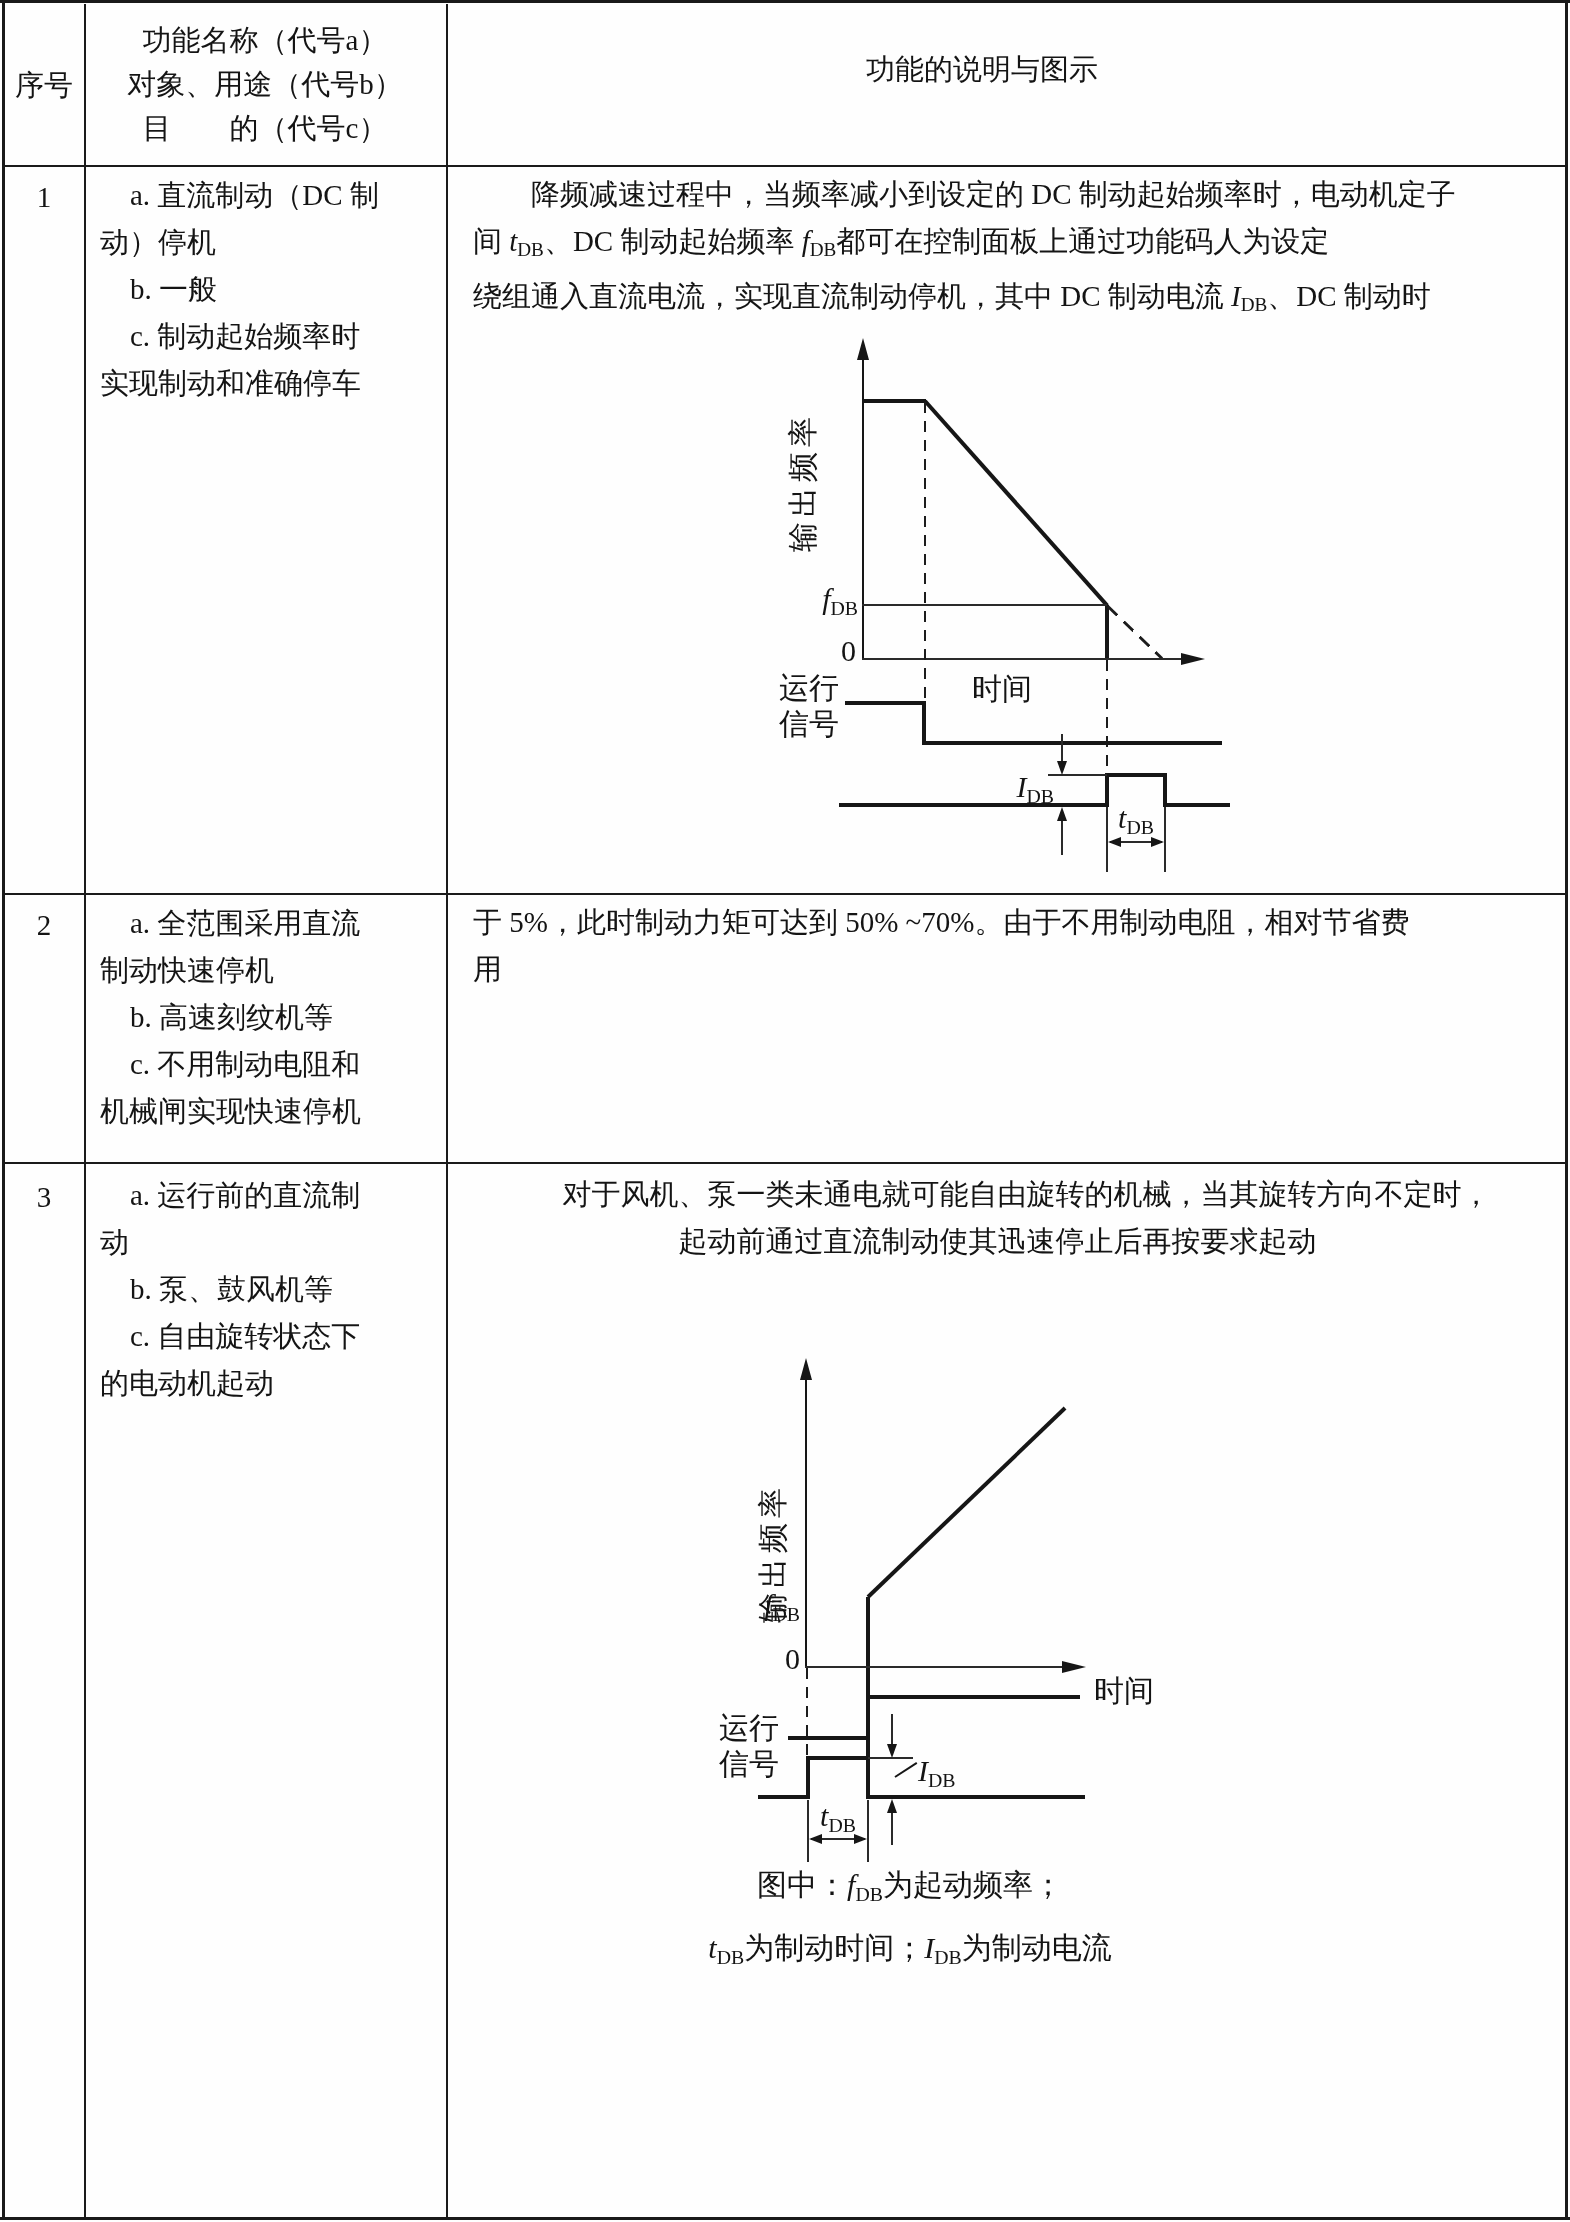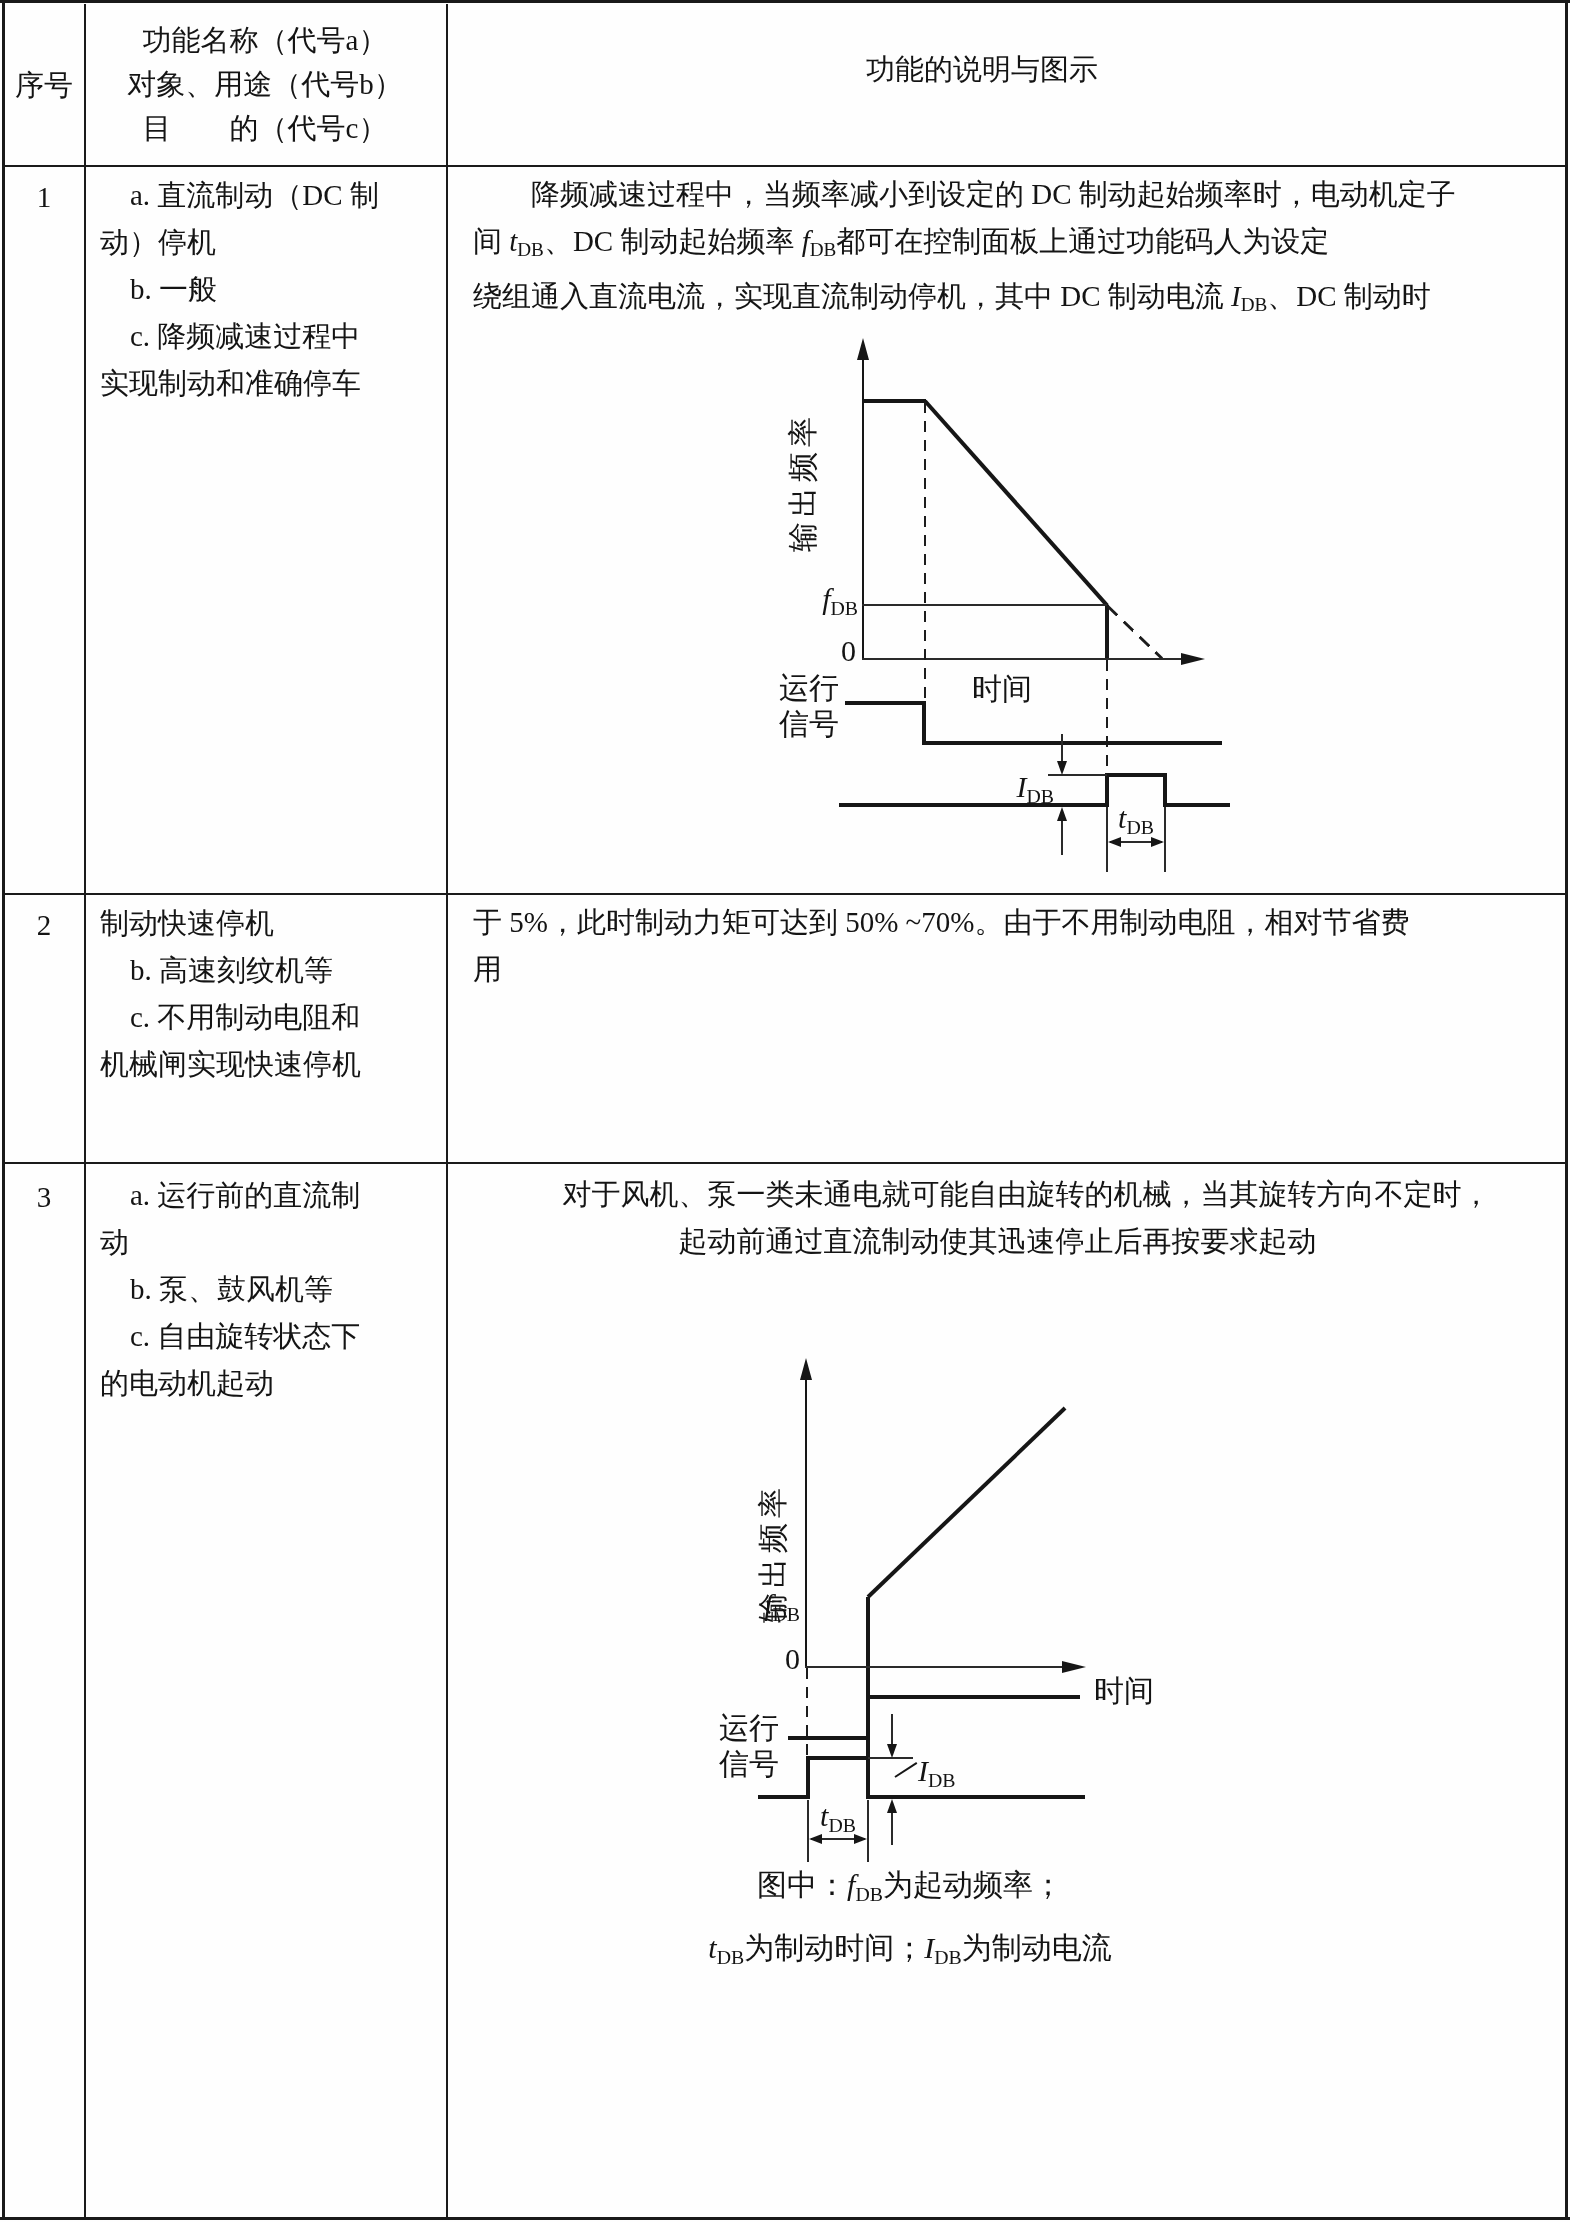--- a/index.html
+++ b/index.html
@@ -54,21 +54,21 @@
       <div class="txln">对象、用途（代号b）</div>
       <div class="txln">目　　的（代号c）</div>
     </div>
   <div class="cellblock center" style="left:424px;top:46px;width:1116px;">功能的说明与图示</div>
 
   <div class="cellblock center" style="left:4px;top:174px;width:80px;">1</div>
   <div class="cellblock" style="left:100px;top:172px;width:342px;">
       <div class="txln ind1">a. 直流制动（DC 制</div>
       <div class="txln">动）停机</div>
       <div class="txln ind1">b. 一般</div>
-      <div class="txln ind1">c. 降频减速过程中</div>
+      <div class="txln ind1">c. 制动起始频率时</div>
       <div class="txln">实现制动和准确停车</div>
     </div>
   <div class="cellblock" style="left:473px;top:171px;width:1085px;">
       <div class="txln ind2">降频减速过程中，当频率减小到设定的 DC 制动起始频率时，电动机定子</div>
       <div class="txln">间 <i class="var">t</i><sub class="sb">DB</sub>、DC 制动起始频率 <i class="var">f</i><sub class="sb">DB</sub>都可在控制面板上通过功能码人为设定</div>
       <div class="txln">绕组通入直流电流，实现直流制动停机，其中 DC 制动电流 <i class="var">I</i><sub class="sb">DB</sub>、DC 制动时</div>
     </div>
 
   <div>
 
@@ -116,20 +116,21 @@
     <div class="ln thin" style="left:1106px;top:807px;width:2px;height:65px;"></div>
     <div class="ln thin" style="left:1164px;top:807px;width:2px;height:65px;"></div>
     <div class="diaglabel" style="left:1107px;top:801px;width:58px;text-align:center;"><i class="var">t</i><sub class="sb">DB</sub></div>
     <div class="ln thin" style="left:1110px;top:841px;width:52px;height:2px;"></div>
     <div class="tri lf-s" style="left:1108px;top:837px;"></div>
     <div class="tri rt-s" style="left:1151px;top:837px;"></div>
   </div>
 
   <div class="cellblock center" style="left:4px;top:902px;width:80px;">2</div>
   <div class="cellblock" style="left:100px;top:900px;width:342px;">
+      <div class="txln ind1">a. 全范围采用直流</div>
       <div class="txln">制动快速停机</div>
       <div class="txln ind1">b. 高速刻纹机等</div>
       <div class="txln ind1">c. 不用制动电阻和</div>
       <div class="txln">机械闸实现快速停机</div>
     </div>
   <div class="cellblock" style="left:473px;top:899px;width:1085px;">
       <div class="txln">于 5%，此时制动力矩可达到 50% ~70%。由于不用制动电阻，相对节省费</div>
       <div class="txln">用</div>
     </div>
 

